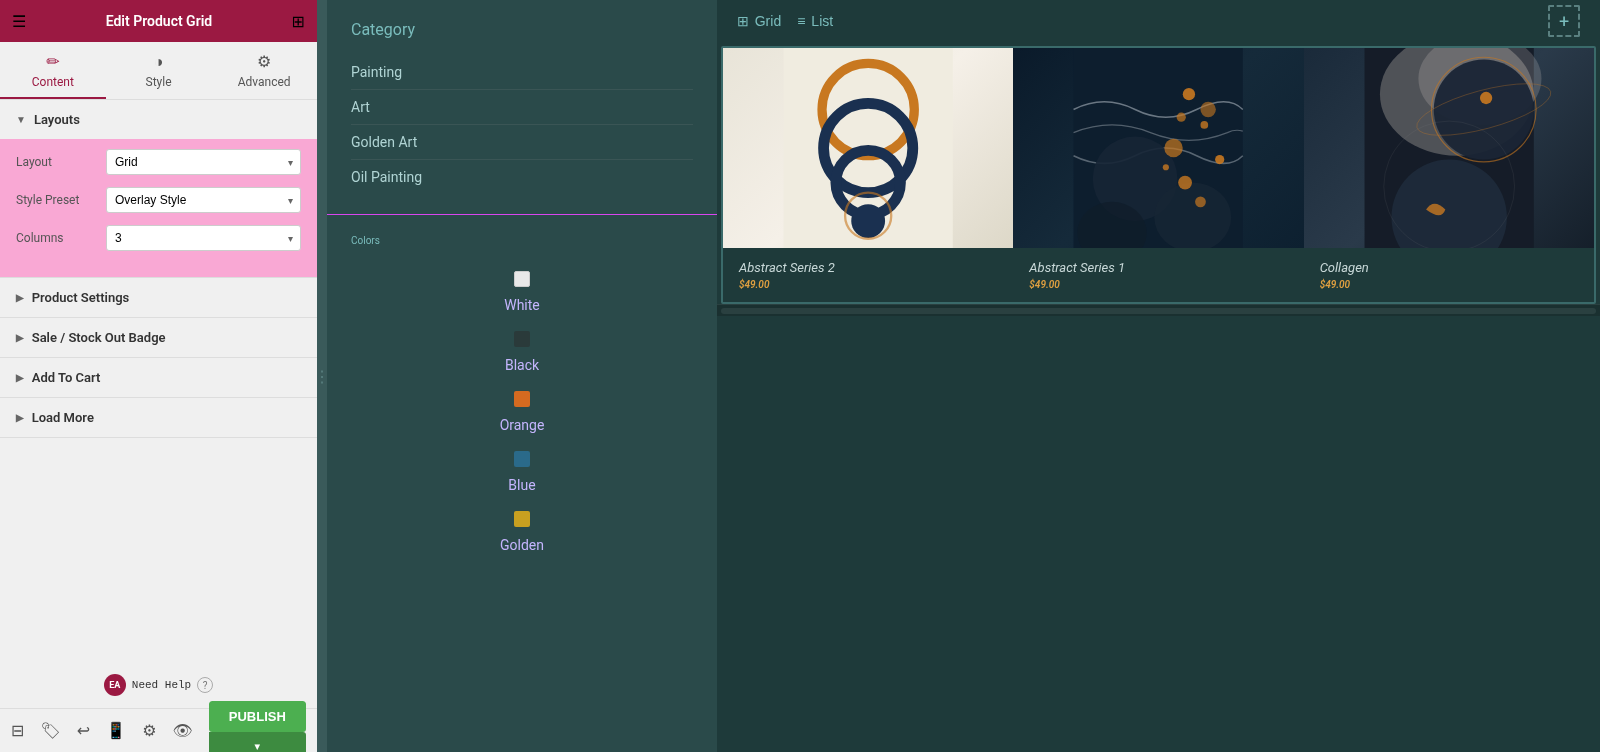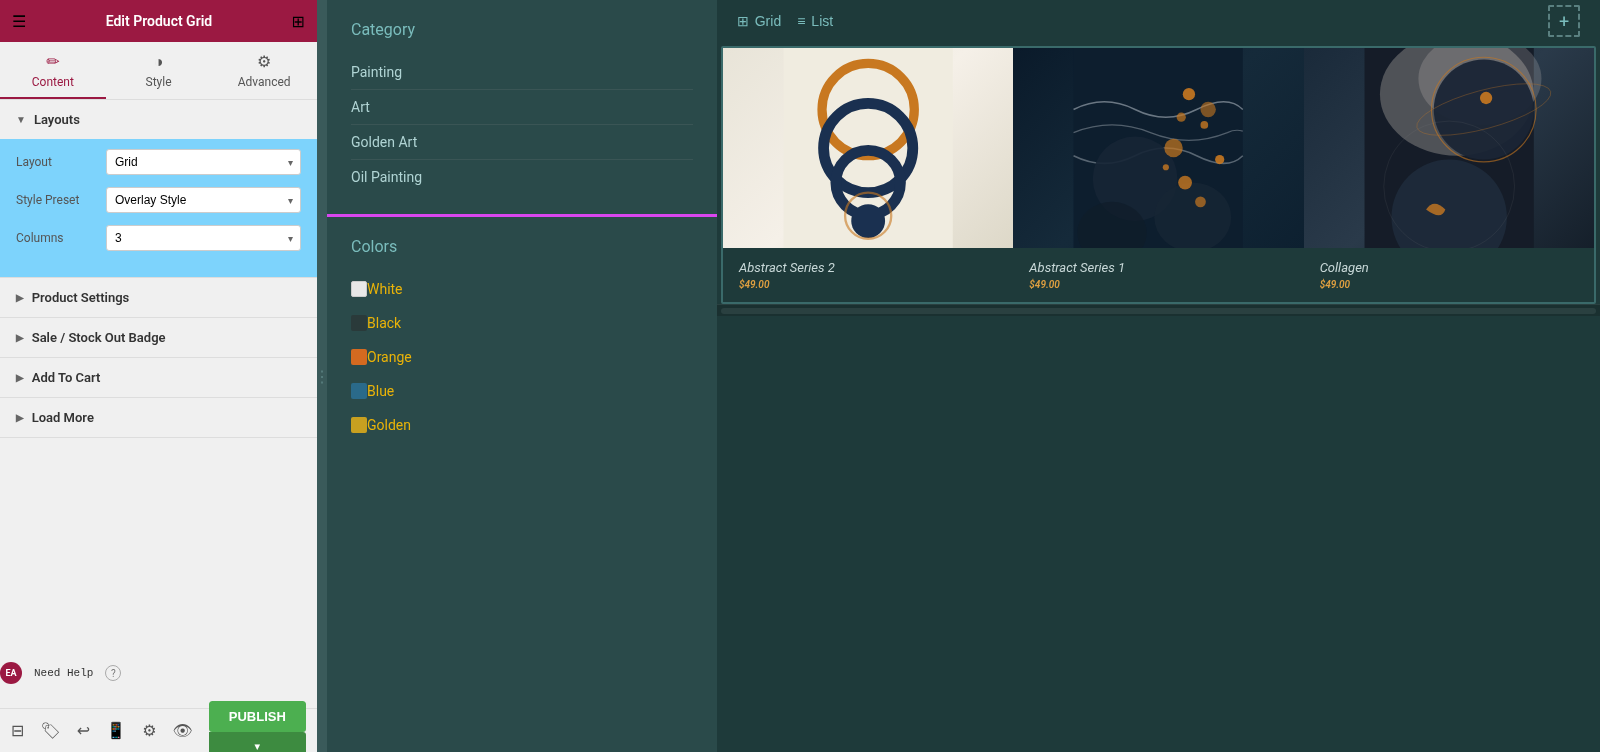--- a/index.html
+++ b/index.html
@@ -80,21 +80,21 @@
       background: #f0f0f0;
       font-size: 13px;
       font-weight: 600;
       color: #333;
       cursor: pointer;
     }
     .section-header .arrow { font-size: 10px; color: #666; }
 
     .section-body {
       padding: 10px 16px 14px;
-      background: #7dd3fc;
+      background: #f9a8d4;
     }
 
     .field-row {
       display: flex;
       align-items: center;
       margin-bottom: 12px;
     }
     .field-label {
       font-size: 12px;
       color: #555;
@@ -207,21 +207,21 @@
       flex-shrink: 0;
       overflow-y: auto;
       padding: 0;
       display: flex;
       flex-direction: column;
     }
 
     .category-section {
       background: #2a4a4a;
       padding: 20px 24px;
-      border-bottom: 3px solid #d946ef;
+      border-bottom: 1px solid #d946ef;
     }
     .category-title {
       font-size: 16px;
       color: #7abcbc;
       font-weight: 400;
       margin-bottom: 16px;
     }
     .category-item {
       padding: 9px 0;
       font-size: 14px;
@@ -230,32 +230,34 @@
       border-bottom: 1px solid #3a5555;
     }
     .category-item:last-child { border-bottom: none; }
     .category-item.active { color: #7abcbc; font-weight: 500; }
 
     .colors-section {
       background: #2a4a4a;
       padding: 20px 24px;
     }
     .colors-title {
-      font-size: 16px;
+      font-size: 10px;
       color: #7abcbc;
       font-weight: 400;
       margin-bottom: 16px;
     }
     .color-item {
       display: flex;
       align-items: center;
+      gap: 10px;
       padding: 9px 0;
       font-size: 14px;
-      color: #eab308;
-      cursor: pointer;
+      color: #c4b5fd;
+      cursor: pointer;
+      flex-direction: column;
     }
     .color-swatch {
       width: 16px;
       height: 16px;
       border-radius: 2px;
     }
 
     
     .content-area {
       flex: 1;
@@ -398,27 +400,27 @@
     }
     .scrollbar-track {
       flex: 1;
       height: 6px;
       background: #2a4040;
       border-radius: 3px;
     }
 
     .need-help-row {
       position: absolute;
-      bottom: 60px;
+      bottom: 48px;
       left: 0;
       width: 317px;
       display: flex;
       align-items: center;
-      justify-content: flex-start;
-      gap: 12px;
+      justify-content: center;
+      gap: 6px;
       padding: 8px 0;
       background: #f0f0f0;
     }
   </style>
 </head>
 <body>
 
 <div class="main-layout">
 
   <div class="sidebar">

